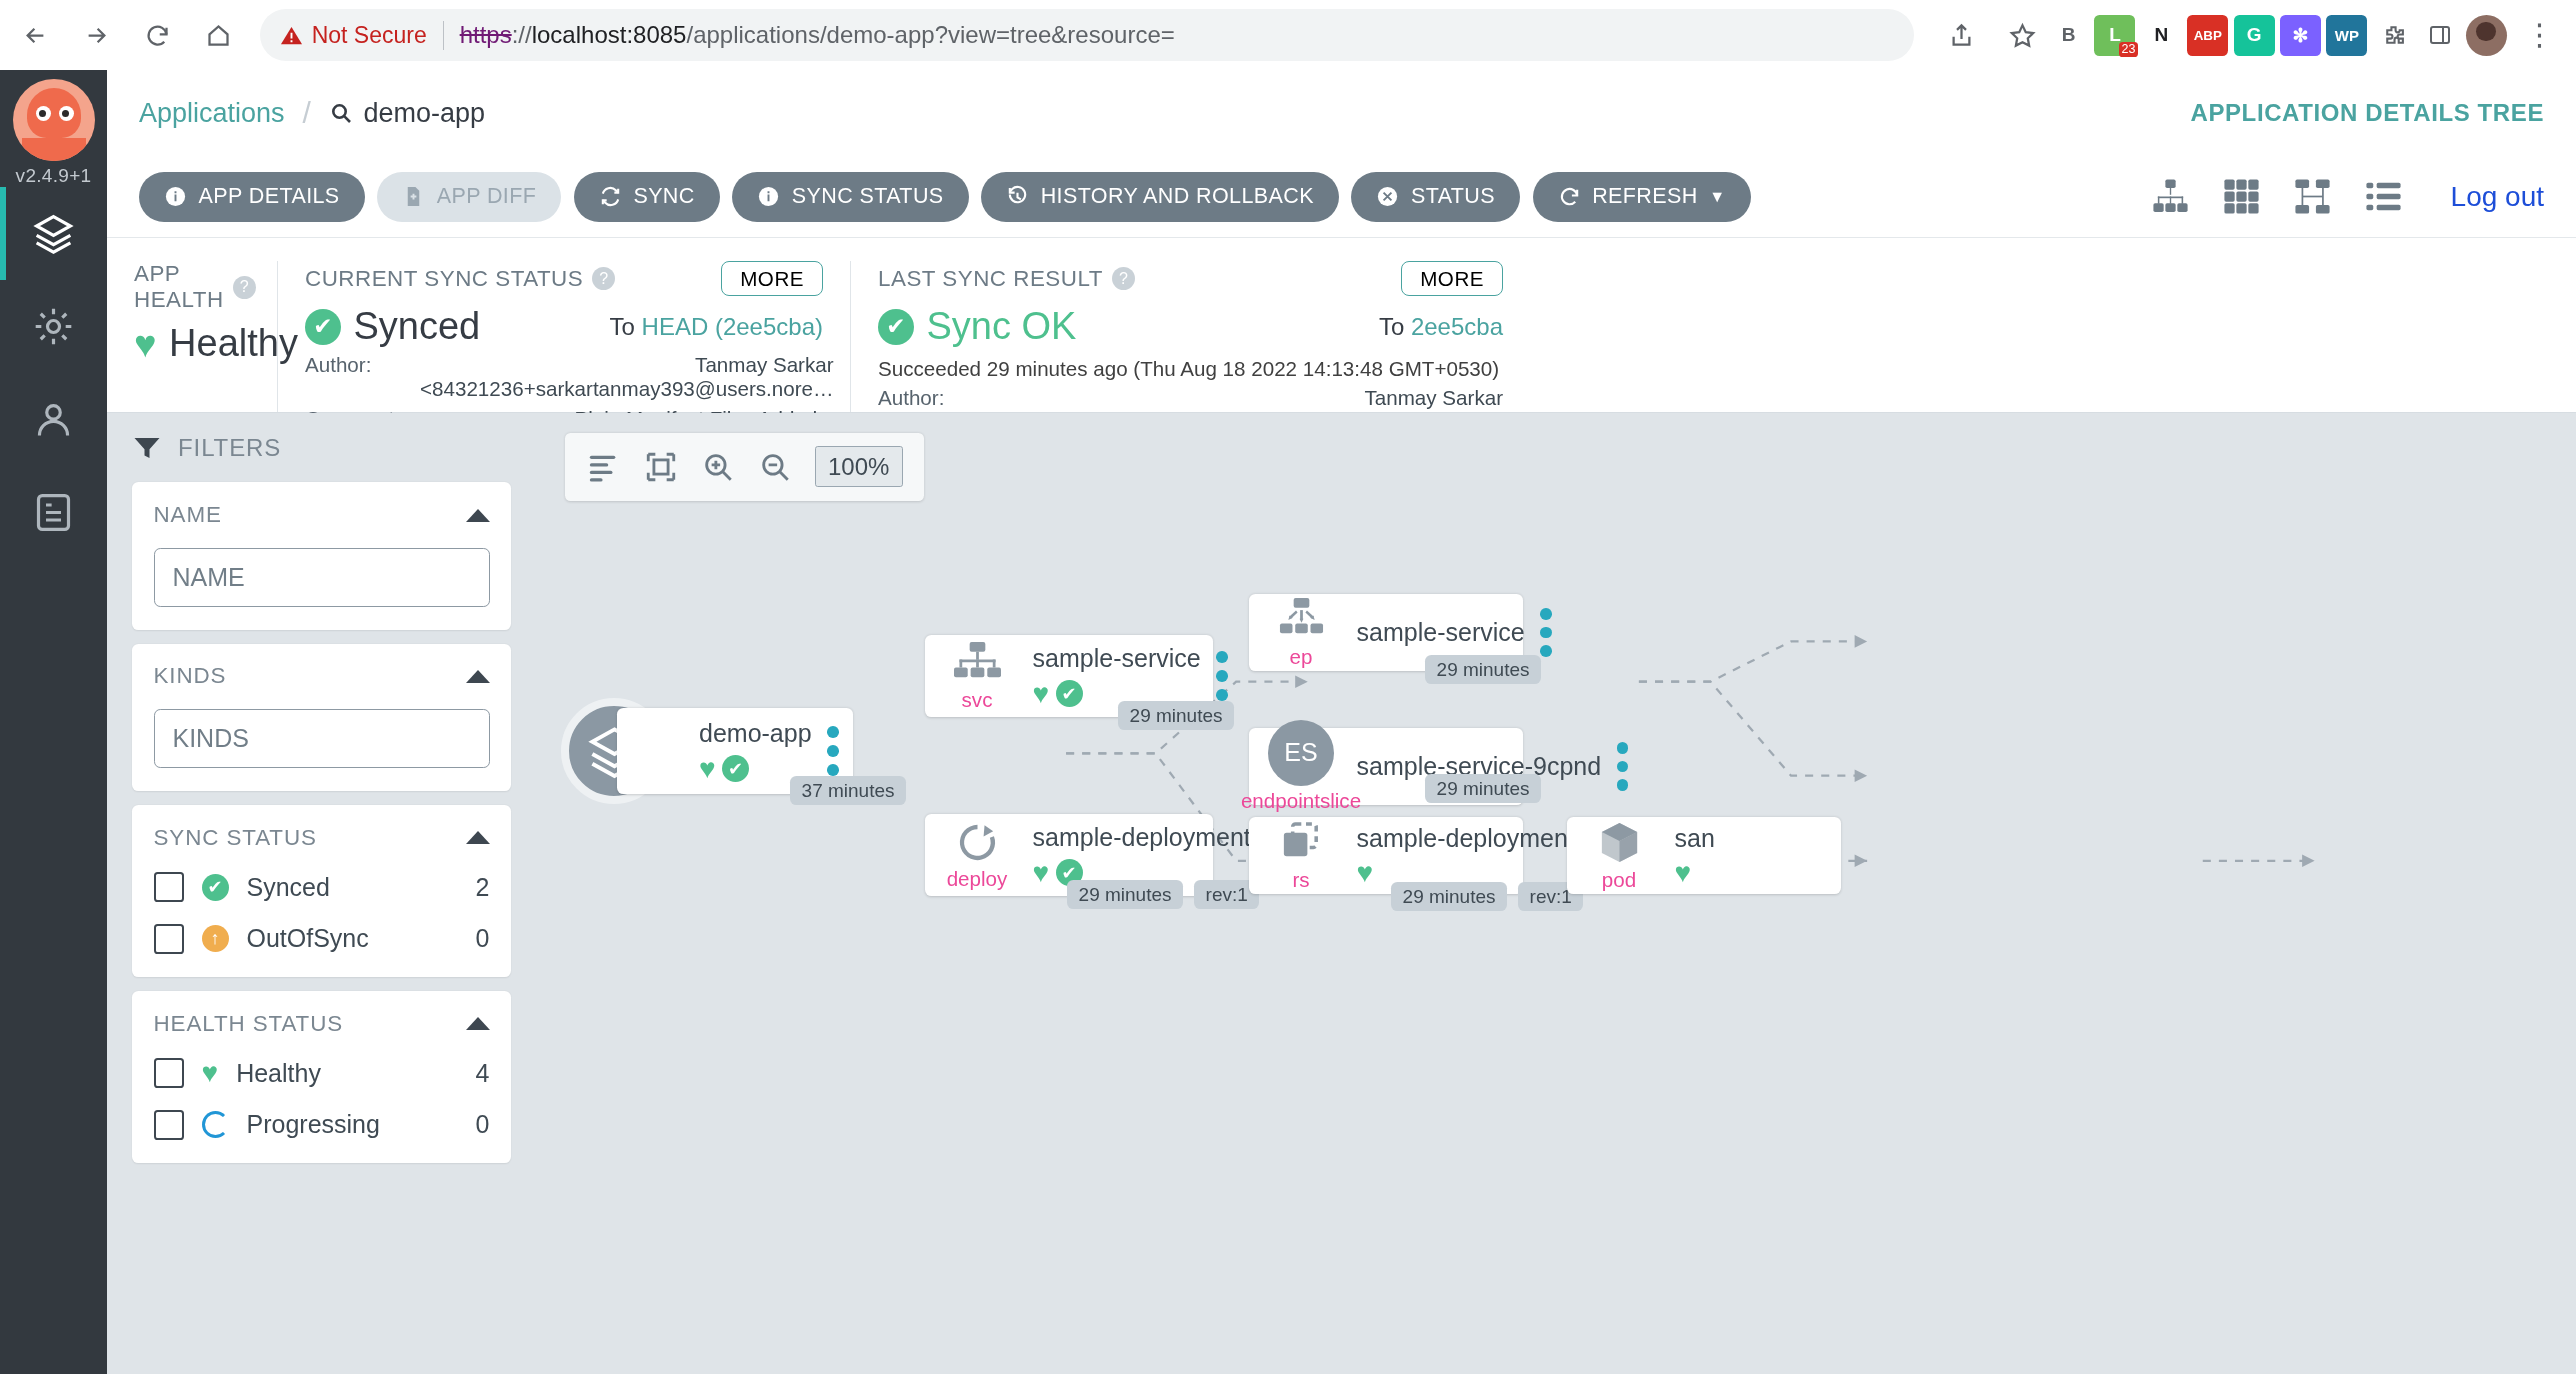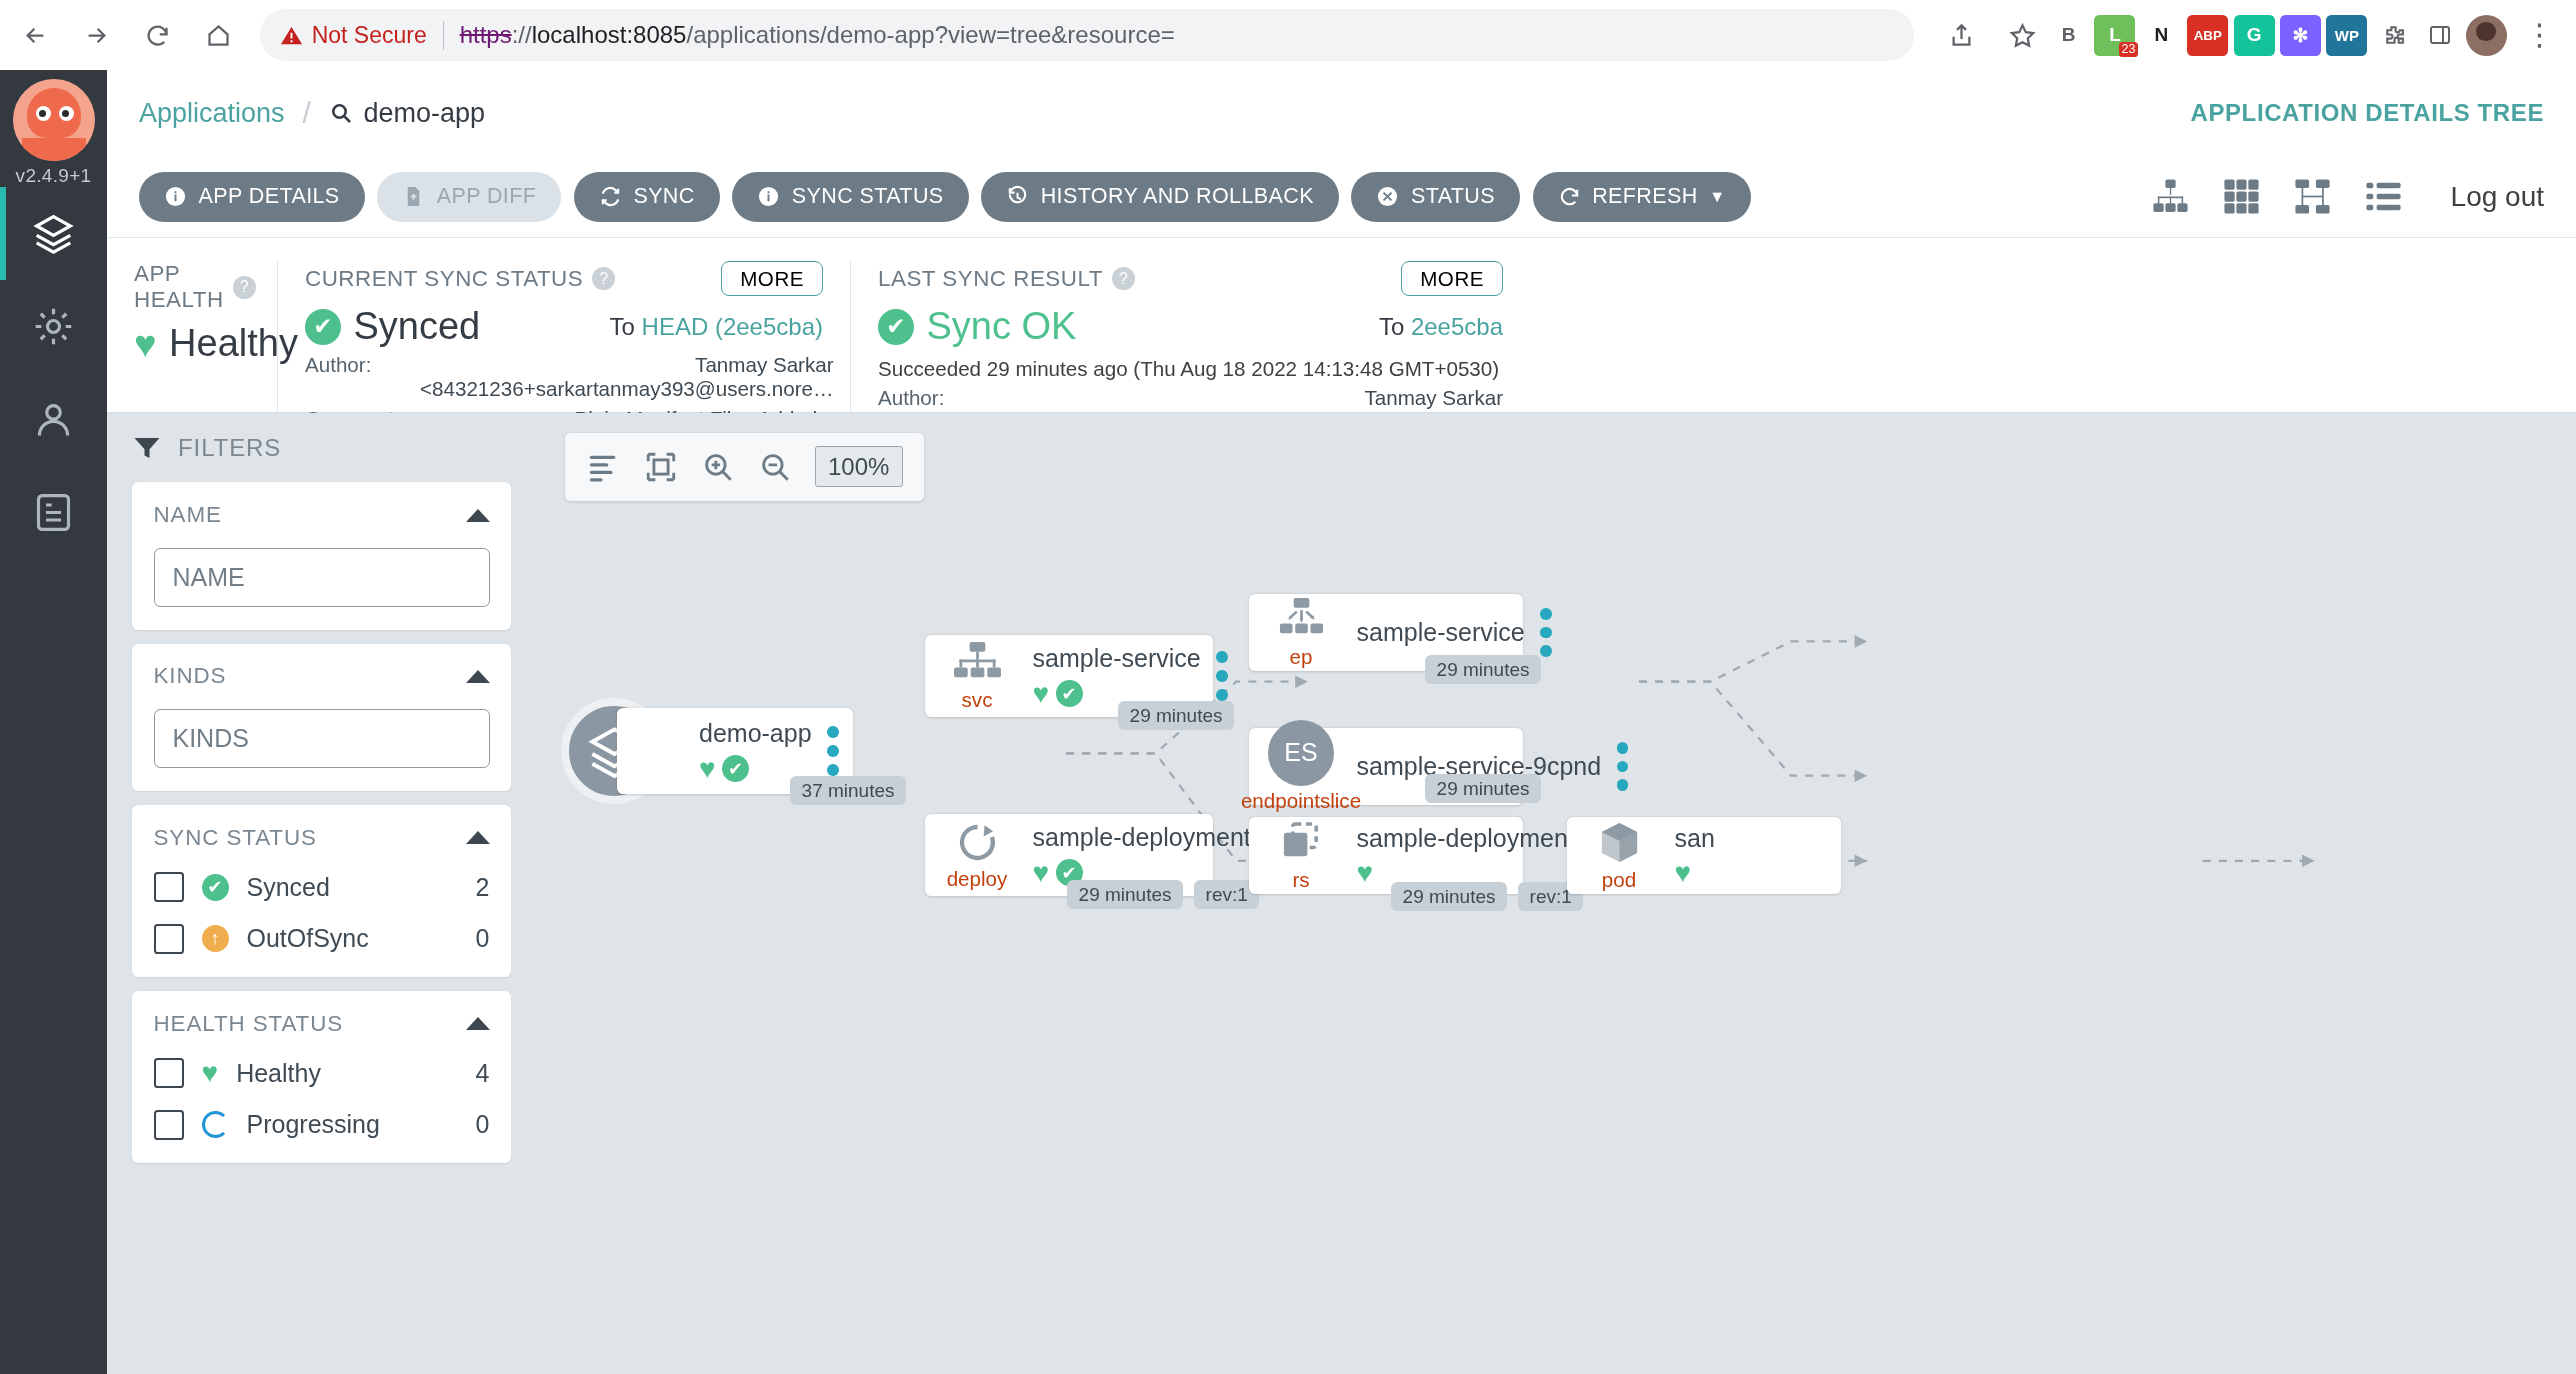--- a/index.html
+++ b/index.html
@@ -130,21 +130,21 @@
   .tb-btn {
     height: 50px; border-radius: 25px; background:#6d7b86; color:#ffffff;
     display:flex; align-items:center; gap:11.6px; padding: 0 25px;
     font-size:21.5px; letter-spacing:0.4px; white-space:nowrap;
   }
   .tb-btn.disabled { background:#dbe2e7; color:#9aa7b1; }
   .tb-btn svg { width:23px; height:23px; flex:none; }
   #tb-right { margin-left:auto; display:flex; align-items:center; gap:30px; }
   .view-ico { color:#6d7b86; }
   .view-ico svg { width:41px; height:41px; display:block; }
-  #logout-link { color:#404040; font-size:28px; margin-left:17px; }
+  #logout-link { color:#1d4ed8; font-size:28px; margin-left:17px; }
 
   
   #statusbar {
     height: 175px; background:#ffffff; display:flex; padding: 23px 0 0 0;
     border-bottom:0.9px solid #d7dde2;
   }
   .st-col { padding: 0 27px; }
   .st-col + .st-col { border-left:0.9px solid #e0e5e9; }
   .st-head { display:flex; align-items:center; gap:9px; }
   .st-label { color:#6d7b86; font-size:22.4px; letter-spacing:0.5px; }
@@ -227,21 +227,21 @@
   .node {
     position:absolute; background:#ffffff; border-radius:6.3px;
     box-shadow: 0 0.9px 2.7px rgba(0,0,0,.16);
     display:flex; align-items:center;
   }
   .node .kind-wrap {
     width:104px; flex:none; display:flex; flex-direction:column;
     align-items:center; justify-content:center; color:#8d99a3;
   }
   .node .kind-wrap svg { width:55px; height:47px; display:block; }
-  .node .kind-lbl { font-size:20.6px; color:#c2410c; margin-top:1.8px; }
+  .node .kind-lbl { font-size:20.6px; color:#ec4899; margin-top:1.8px; }
   .node .body { flex:1; padding-left:3.6px; }
   .node .nm { font-size:25px; color:#3f4a53; white-space:nowrap; }
   .node .badges { display:flex; align-items:center; gap:6.3px; margin-top:6.3px; }
   .node .dots {
     width:43px; flex:none; display:flex; flex-direction:column; gap:7.2px;
     align-items:center; justify-content:center;
   }
   .node .dots i { width:11.6px;height:11.6px;border-radius:50%;background:#27a8be;display:block; }
   .chip {
     position:absolute; background:#c7d0d7; color:#3f4a53; font-size:19px;

